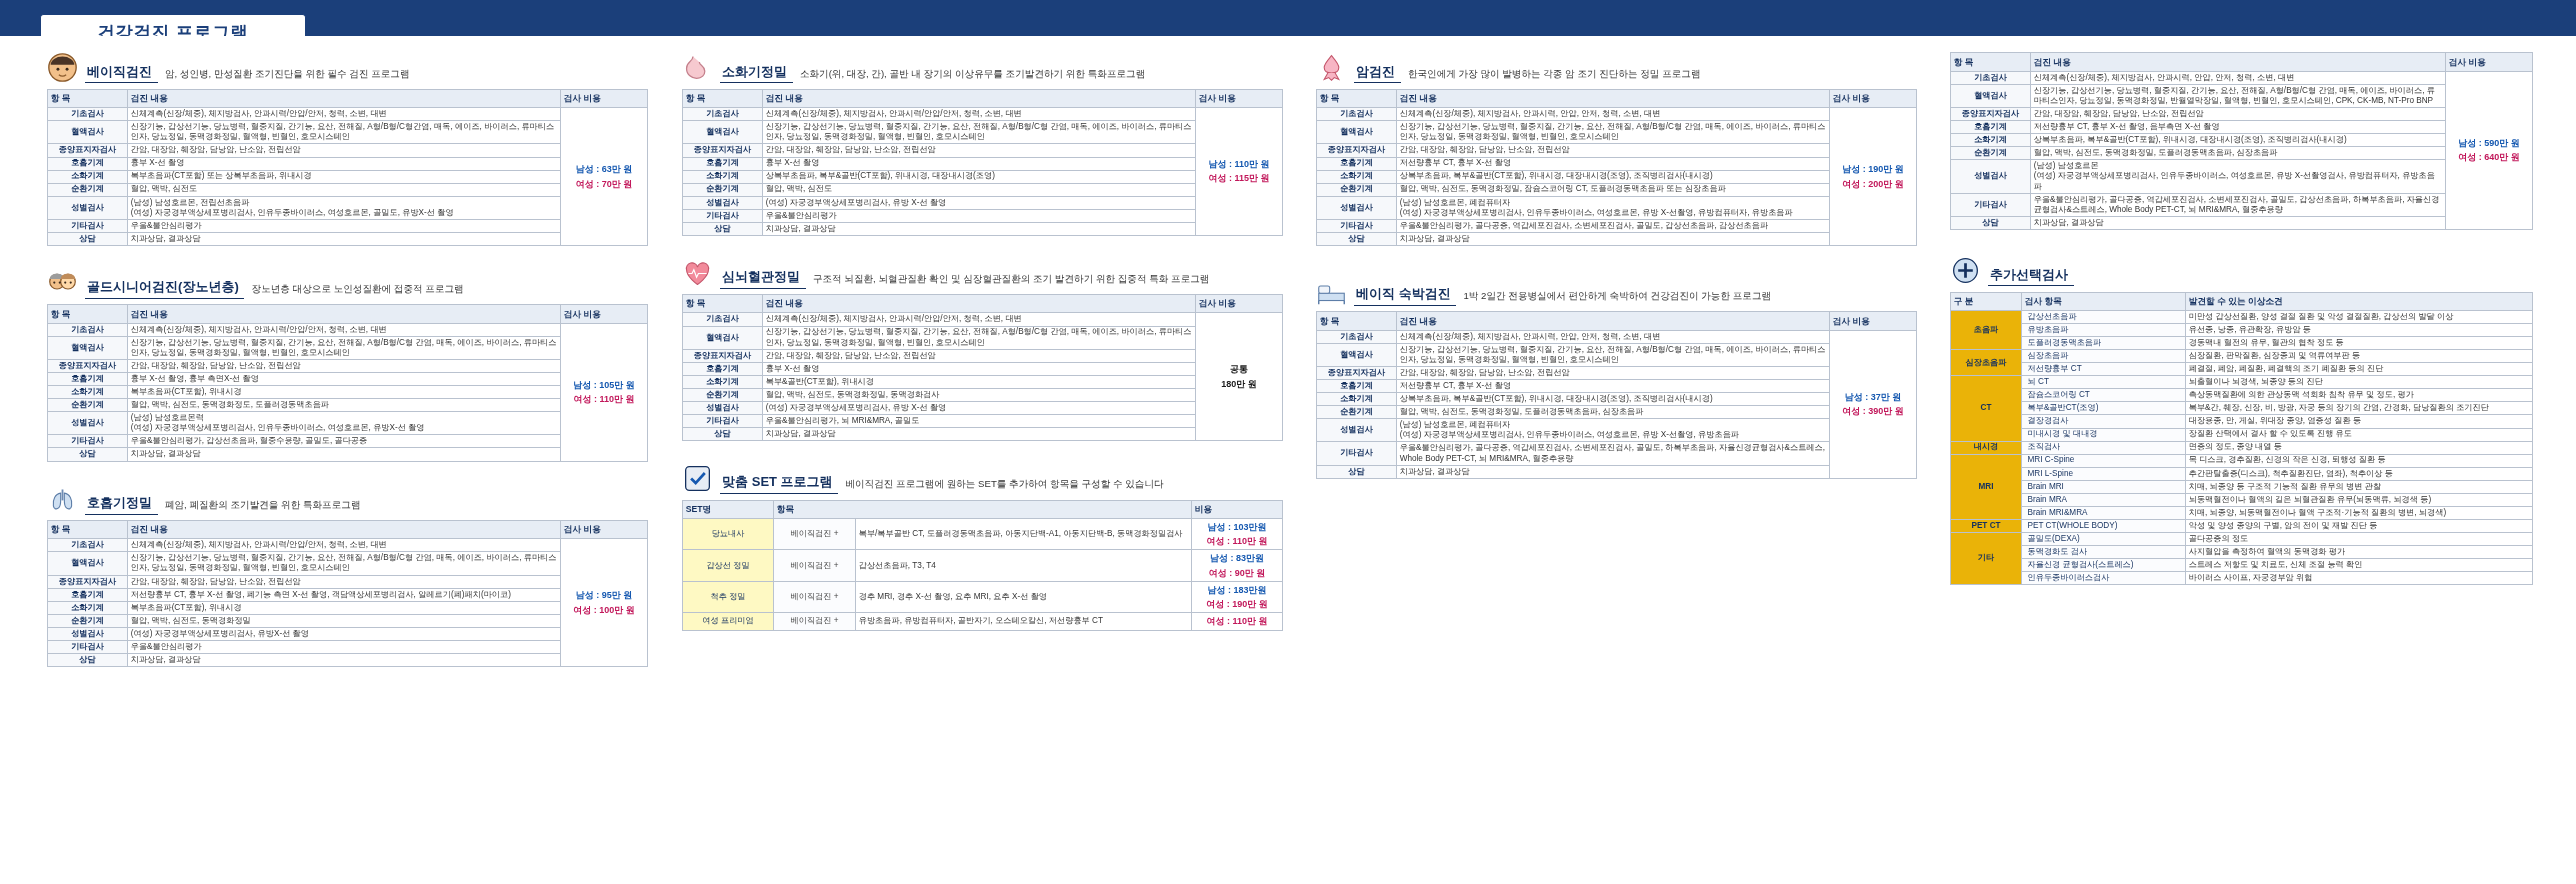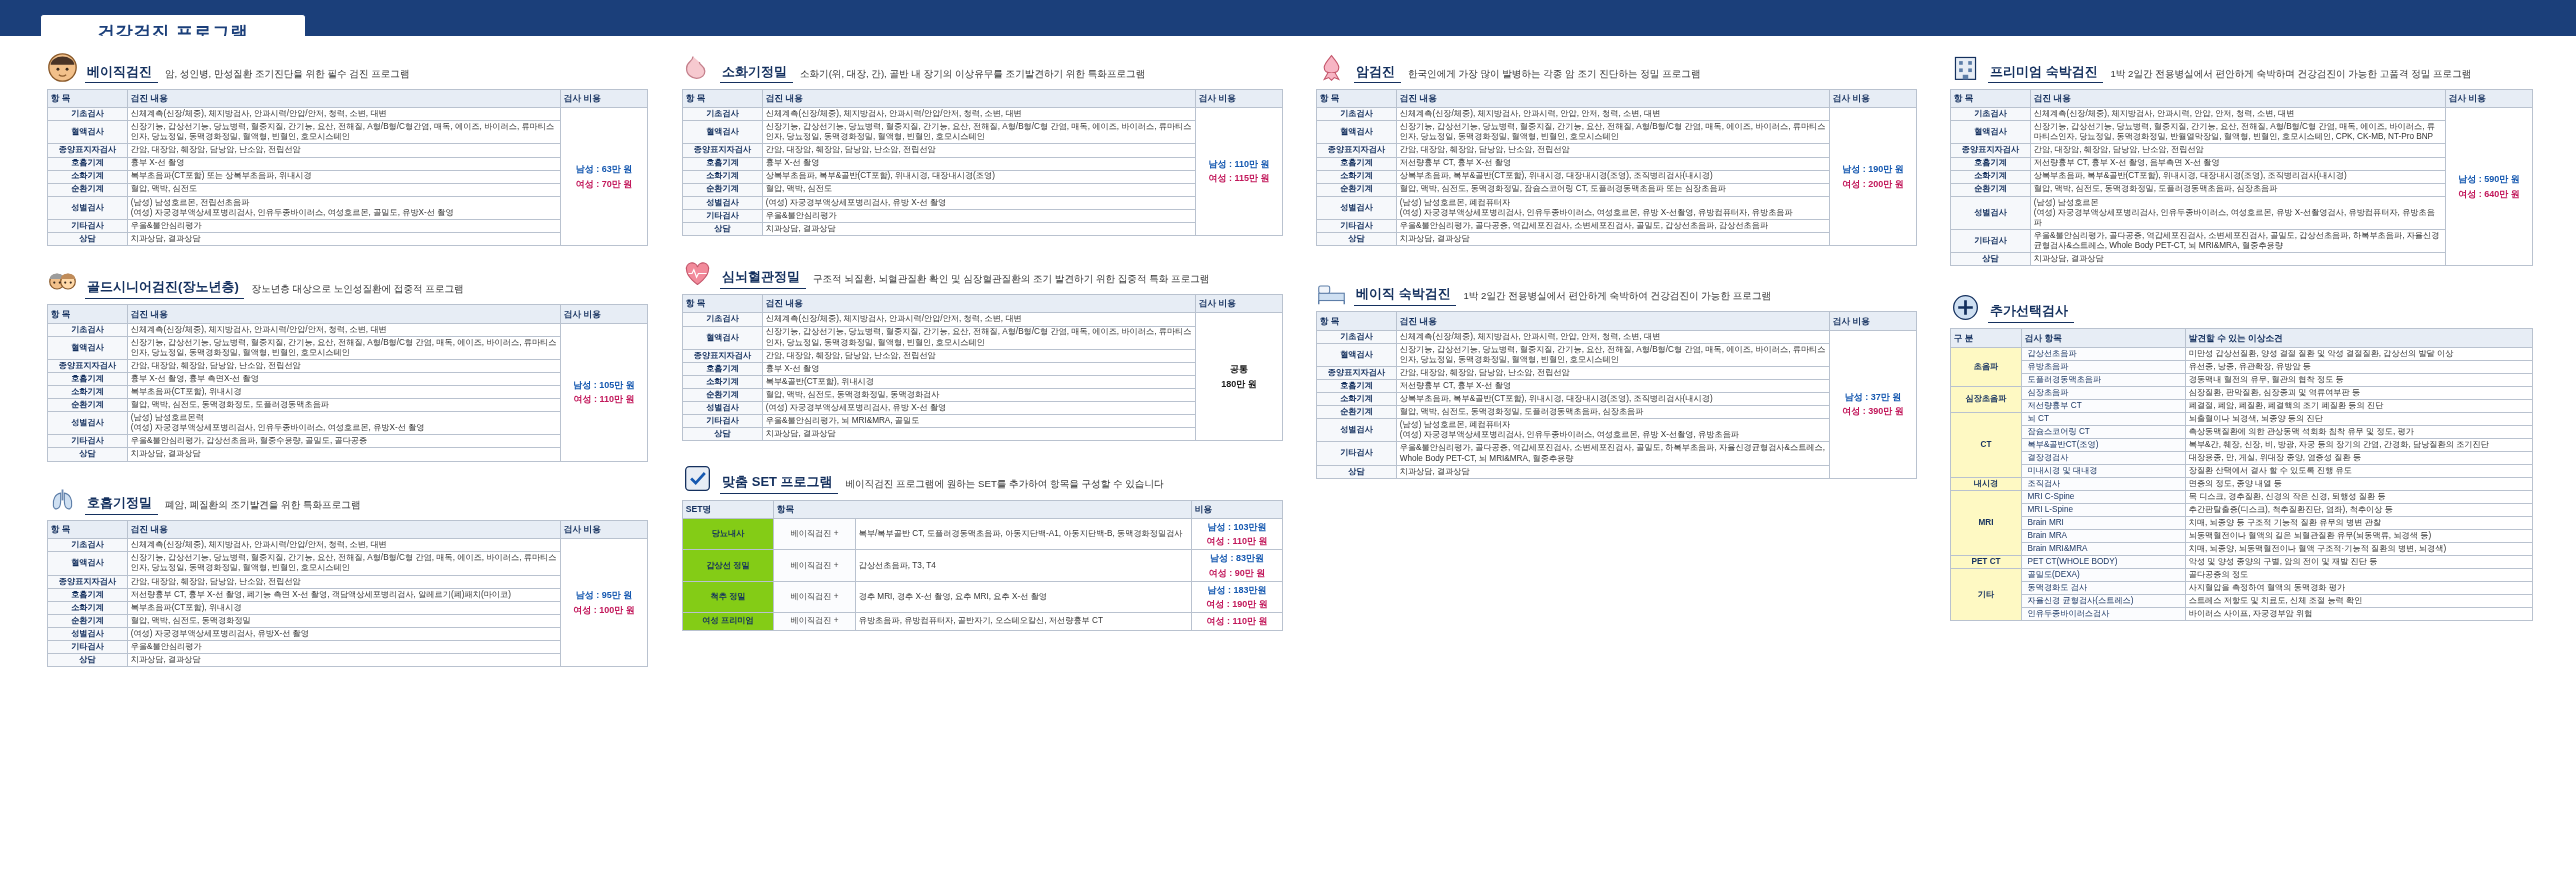--- a/index.html
+++ b/index.html
@@ -42,24 +42,24 @@
   }
   td.k{background:#f6f8fb;text-align:center;color:#14305e;font-weight:bold;width:80px;}
   td.v{color:#333;}
   td.cost{text-align:center;vertical-align:middle;}
   .price{font-size:9px;font-weight:bold;line-height:1.6;white-space:nowrap;}
   .male{color:#1558b0;}
   .female{color:#c2185b;}
   .common{color:#1a1a1a;}
   
   .t2 th{background:#e7edf5;}
-  .t2 td.g1{background:#fef9c3;text-align:center;color:#14305e;font-weight:bold;}
+  .t2 td.g1{background:#eab308;text-align:center;color:#14305e;font-weight:bold;}
   .t2 td.g2{background:#fbfcfe;color:#14305e;text-align:left;padding-left:5.5px;}
   
-  .t3 td.s1{background:#84cc16;text-align:center;color:#14305e;font-weight:bold;}
+  .t3 td.s1{background:#fef9c3;text-align:center;color:#14305e;font-weight:normal;}
   .t3 td.s2{background:#fbfcfe;text-align:center;color:#444;}
   
   .ico-svg{width:31px;height:31px;display:block;}
 </style>
 </head>
 <body>
 
 <div id="topbar">
   <div class="tab">건강검진 프로그램</div>
 </div>
@@ -626,34 +626,20 @@
               <td class="k">상담</td>
               <td class="v">치과상담, 결과상담</td>
             </tr>
           </tbody>
       </table>
     </div>
   </div>
 
   <div class="col" style="left:1950px;width:583px;">
     <div style="margin-top:16.4px;">
-      <div class="sec-head">
-        <div class="sec-ico">
-          <svg class="ico-svg" viewBox="0 0 34 34">
-              <rect x="6" y="6" width="22" height="24" fill="#e7edf5" stroke="#14305e" stroke-width="1.3"></rect>
-              <rect x="10" y="10" width="4" height="4" fill="#5d7ea8"></rect>
-              <rect x="20" y="10" width="4" height="4" fill="#5d7ea8"></rect>
-              <rect x="10" y="18" width="4" height="4" fill="#5d7ea8"></rect>
-              <rect x="20" y="18" width="4" height="4" fill="#5d7ea8"></rect>
-              <rect x="14" y="25" width="6" height="5" fill="#5d7ea8"></rect>
-            </svg>
-        </div>
-        <div class="sec-title">프리미엄 숙박검진</div>
-        <div class="sec-desc">1박 2일간 전용병실에서 편안하게 숙박하며 건강검진이 가능한 고품격 정밀 프로그램</div>
-      </div>
       <table>
         <colgroup>
             <col style="width:80px">
             <col>
             <col style="width:87px">
           </colgroup>
         <thead>
             <tr>
           <th>항 목</th>
           <th>검진 내용</th>

